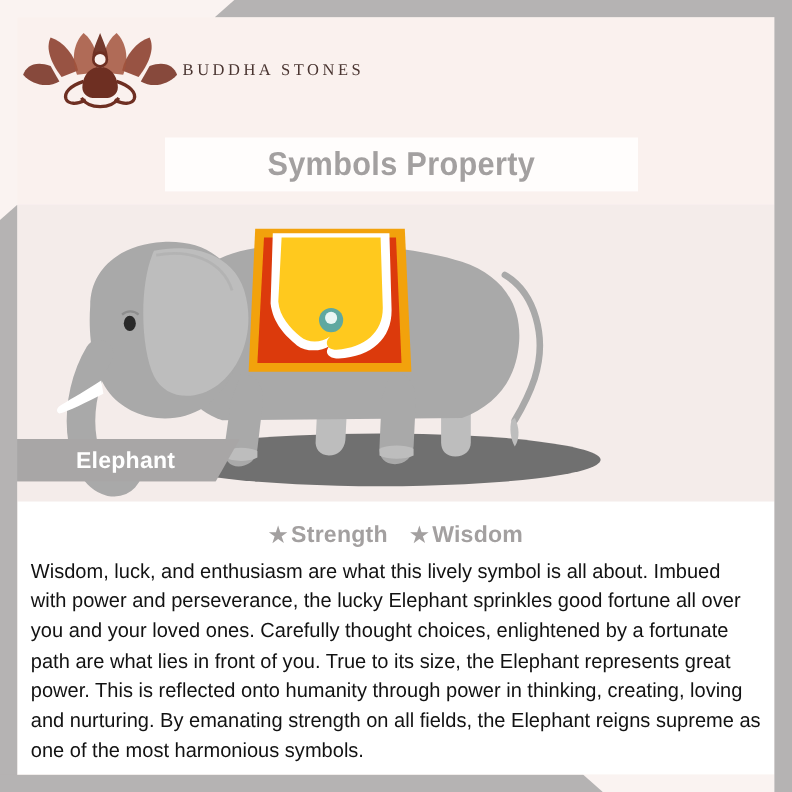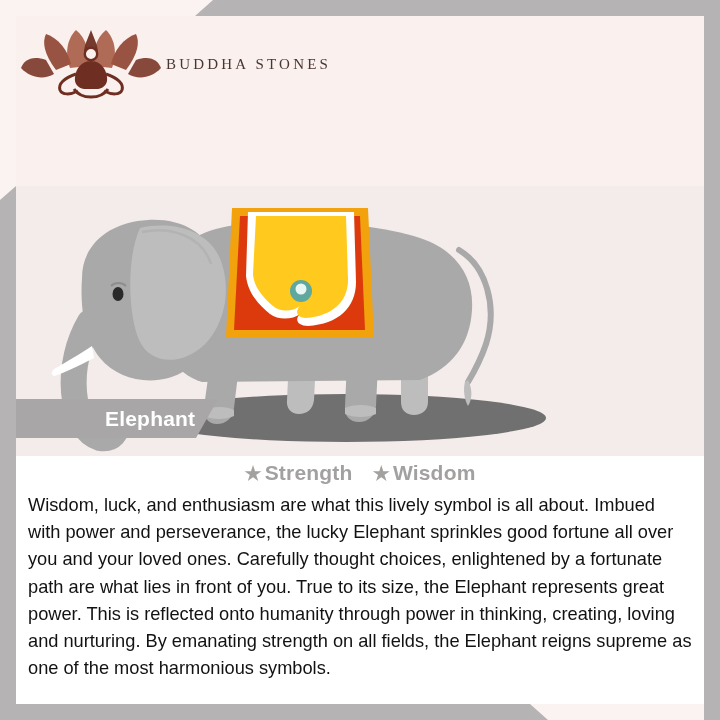--- a/index.html
+++ b/index.html
@@ -71,35 +71,35 @@
 
   
   #name-banner{
     position:absolute;left:0;top:399px;width:218px;height:39px;
     background:#a8a6a6;
     clip-path:polygon(0 0,218px 0,196px 100%,0 100%);
     display:flex;align-items:center;
     z-index:4;
   }
   #name-text{
-    margin-left:105px;
+    margin-left:69px;
     color:#ffffff;font-size:21px;font-weight:bold;
     font-family:"Liberation Sans Narrow","Liberation Sans",sans-serif;
     letter-spacing:.2px;
   }
 
   
   #text-panel{
     position:absolute;left:16px;right:16px;top:456px;bottom:16px;
     background:#ffffff;
     z-index:1;
   }
   #traits{
     text-align:center;
-    padding-top:5px;
+    padding-top:19px;
     color:#a3a0a0;
     font-size:21px;font-weight:bold;
     font-family:"Liberation Sans Narrow","Liberation Sans",sans-serif;
     letter-spacing:.2px;
   }
   .trait{margin:0 7px;white-space:nowrap;}
   .star{font-size:19px;margin-right:3px;}
   #body-copy{
     margin:6px 0 0 12px;
     padding-right:2px;
@@ -134,20 +134,23 @@
         <circle cx="75" cy="30" r="6.2" fill="#faf1ee" stroke="#6e2f22" stroke-width="2.4"></circle>
         <path d="M75 37 C66 37 60 44 59 53 C58 60 62 64 68 65 L82 65 C88 64 92 60 91 53 C90 44 84 37 75 37 Z"></path>
         <path d="M60 50 C48 54 42 60 44 66 C46 71 54 71 62 67" fill="none" stroke="#6e2f22" stroke-width="3"></path>
         <path d="M90 50 C102 54 108 60 106 66 C104 71 96 71 88 67" fill="none" stroke="#6e2f22" stroke-width="3"></path>
         <path d="M58 65 C62 71 68 73 75 73 C82 73 88 71 92 65" fill="none" stroke="#6e2f22" stroke-width="3"></path>
       </g>
     </svg>
     <div id="brand-name">BUDDHA STONES</div>
   </div>
 
+  <div id="title-band">
+    <span id="title-text">Symbols Property</span>
+  </div>
 </div>
 
 <div id="illustration">
   <svg id="elephant-svg" viewBox="0 0 688 270" preserveAspectRatio="xMidYMid meet">
 
     <ellipse cx="330" cy="232" rx="200" ry="24" fill="#707070"></ellipse>
 
     <path d="M443 64 C470 80 482 120 470 158 C464 176 458 186 452 196" fill="none" stroke="#a9a9a9" stroke-width="6" stroke-linecap="round"></path>
     <path d="M452 194 C456 202 457 212 452 220 C448 213 447 203 449 196 Z" fill="#bdbdbd"></path>
 

